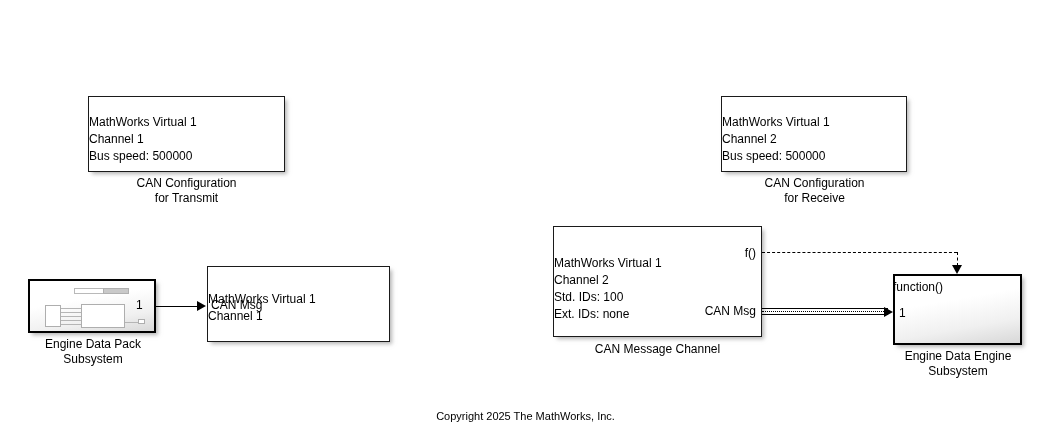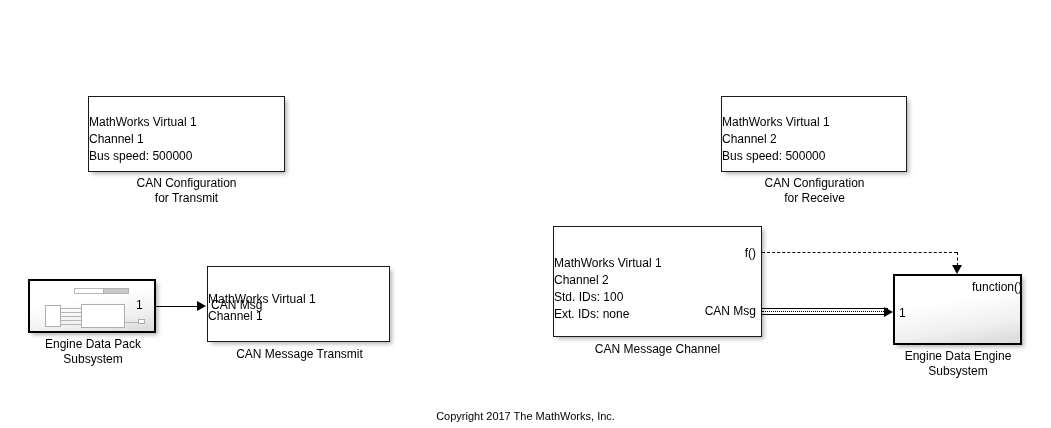--- a/index.html
+++ b/index.html
@@ -222,21 +222,20 @@
 Subsystem</div>
 
   <div class="sig-line sig-h" style="left:156px; top:305.5px; width:43px;"></div>
   <div class="arrow-right" style="left:197px; top:300.5px;"></div>
 
   <div class="sl-block" style="left:207px; top:266px; width:183px; height:76px;">
     <div class="block-text" style="top:24px;">MathWorks Virtual 1
 Channel 1</div>
   </div>
   <div class="port-label" style="left:211px; top:299px;">CAN Msg</div>
-  <div class="block-caption" style="left:208px; top:347px; width:183px;">CAN Message Transmit</div>
 
   <div class="sl-block" style="left:553px; top:226px; width:209px; height:111px;">
     <div class="block-text" style="top:28px;">MathWorks Virtual 1
 Channel 2
 Std. IDs: 100
 Ext. IDs: none</div>
   </div>
   <div class="port-label right" style="left:690px; top:247px; width:66px;">f()</div>
   <div class="port-label right" style="left:670px; top:305px; width:86px;">CAN Msg</div>
   <div class="block-caption" style="left:553px; top:342px; width:209px;">CAN Message Channel</div>
@@ -247,20 +246,20 @@
 
   <div class="bus-line" style="left:762px; top:308px; width:126px;">
     <div class="rail top"></div>
     <div class="core"></div>
     <div class="rail bot"></div>
   </div>
   <div class="arrow-right" style="left:884px; top:306.5px;"></div>
 
   <div class="sl-subsystem" style="left:893px; top:274px; width:129px; height:71px;">
   </div>
-  <div class="port-label" style="left:893px; top:281px; width:129px; text-align:right;">function()</div>
+  <div class="port-label" style="left:893px; top:281px; width:129px; text-align:left;">function()</div>
   <div class="port-label" style="left:899px; top:307px;">1</div>
   <div class="block-caption" style="left:883px; top:349px; width:150px;">Engine Data Engine
 Subsystem</div>
 
-  <div id="copyright">Copyright 2017 The MathWorks, Inc.</div>
+  <div id="copyright">Copyright 2025 The MathWorks, Inc.</div>
 
 </div>
 
 </body></html>

